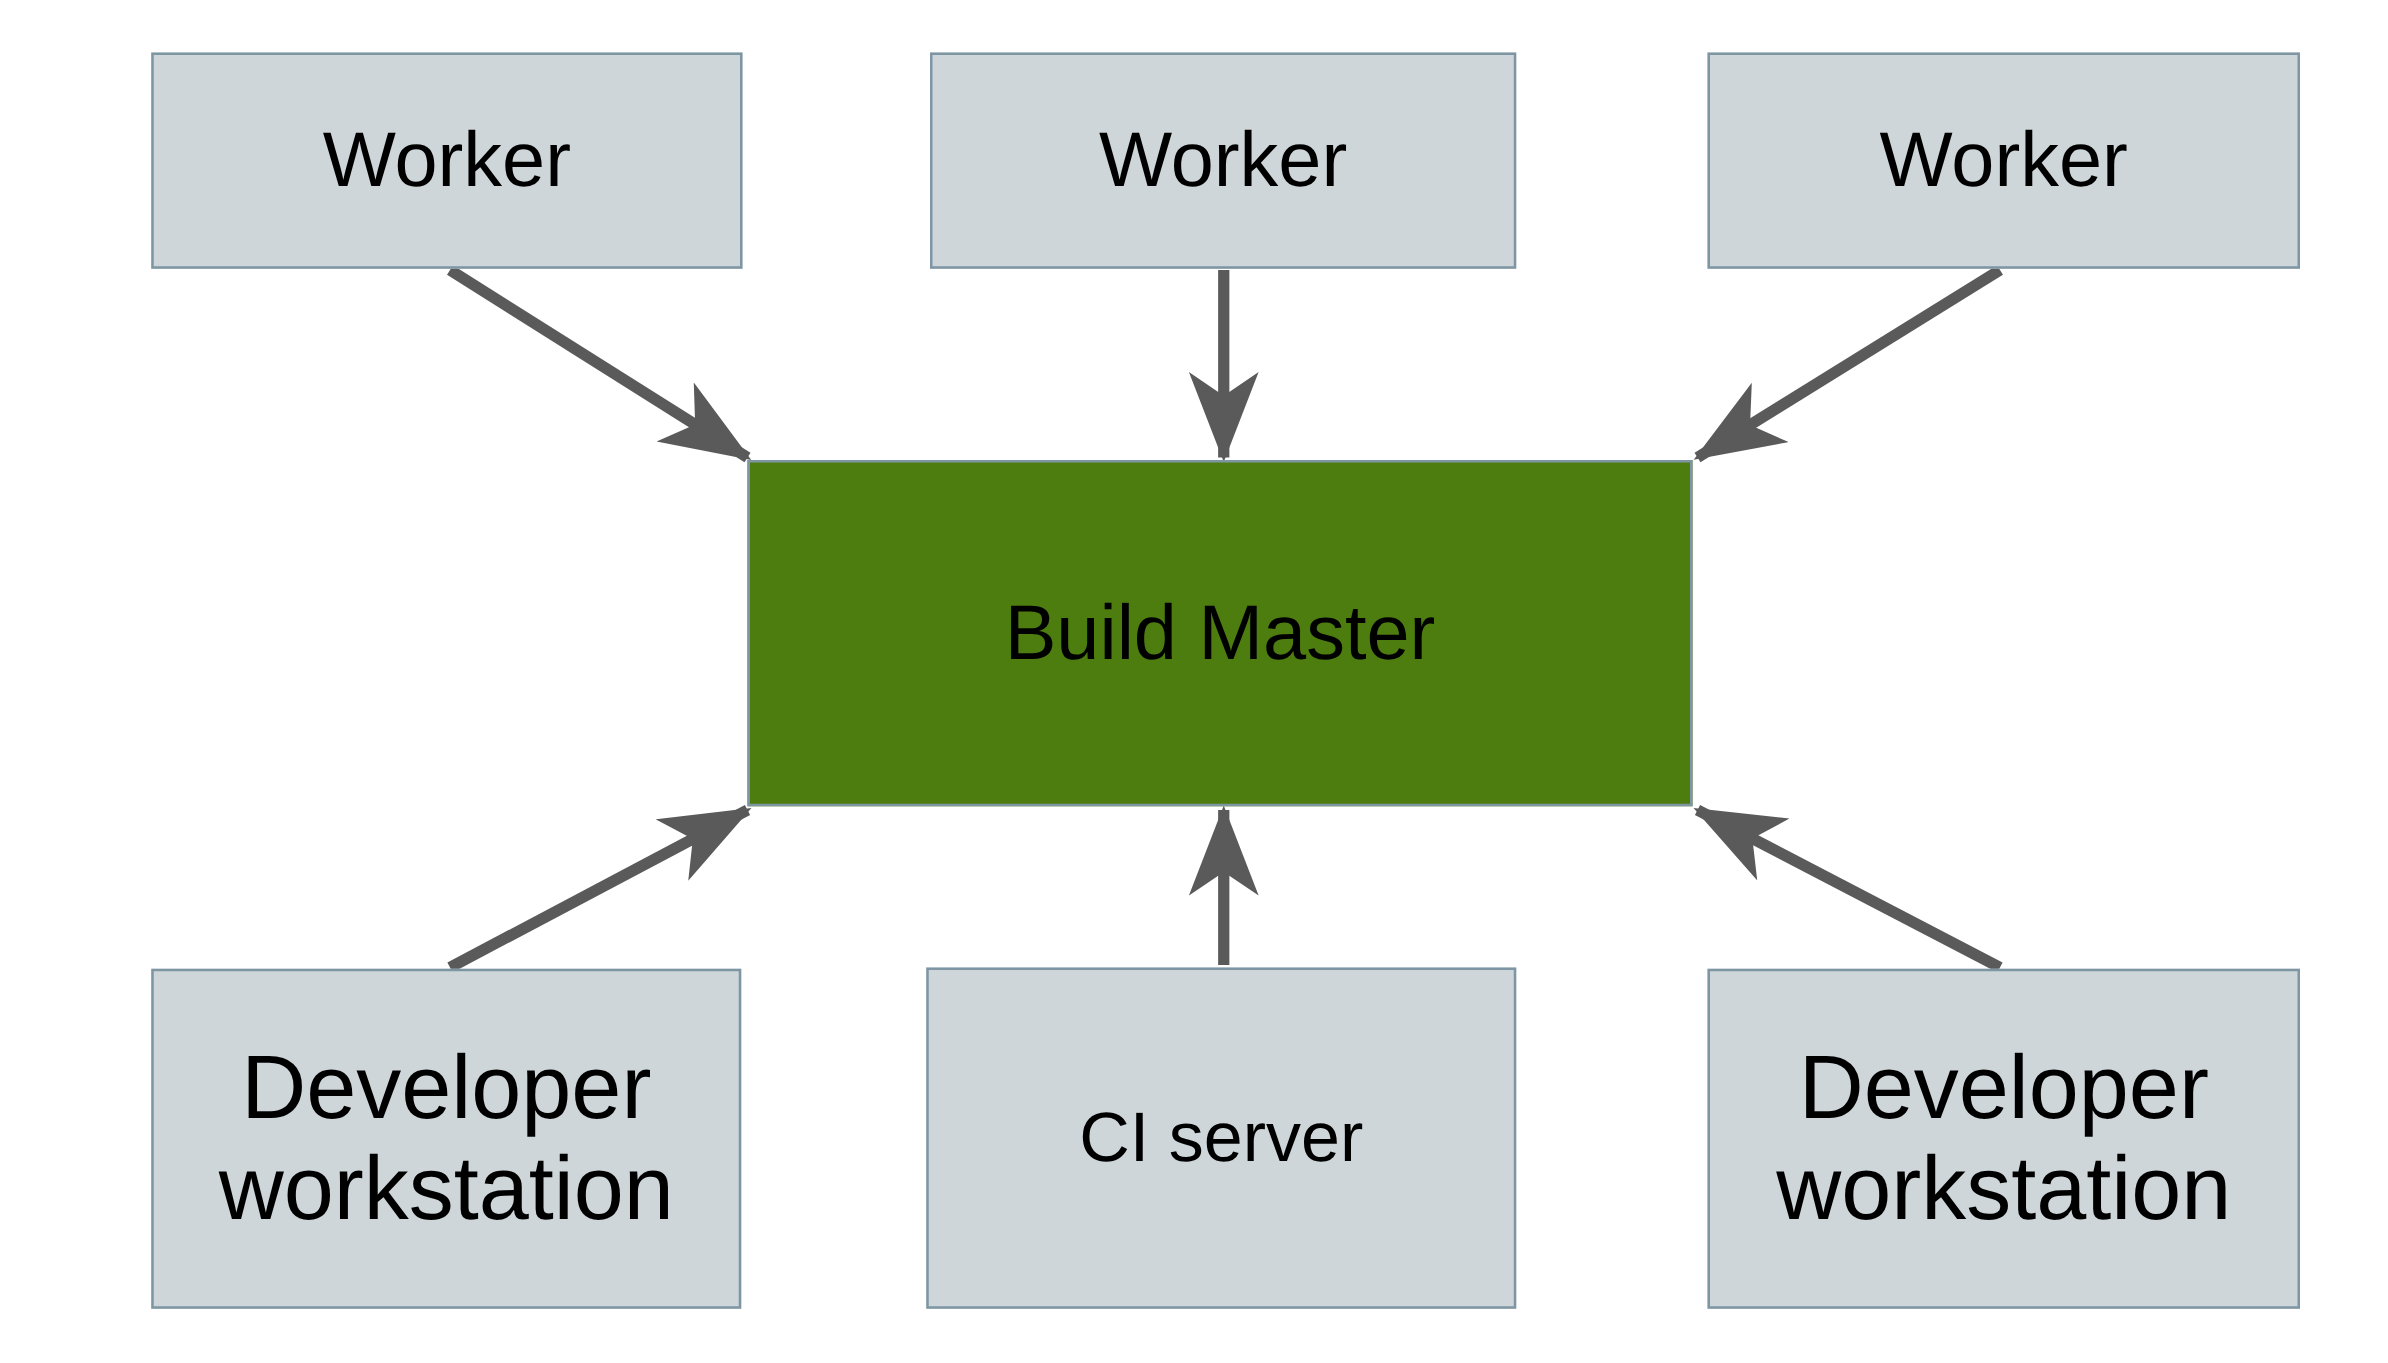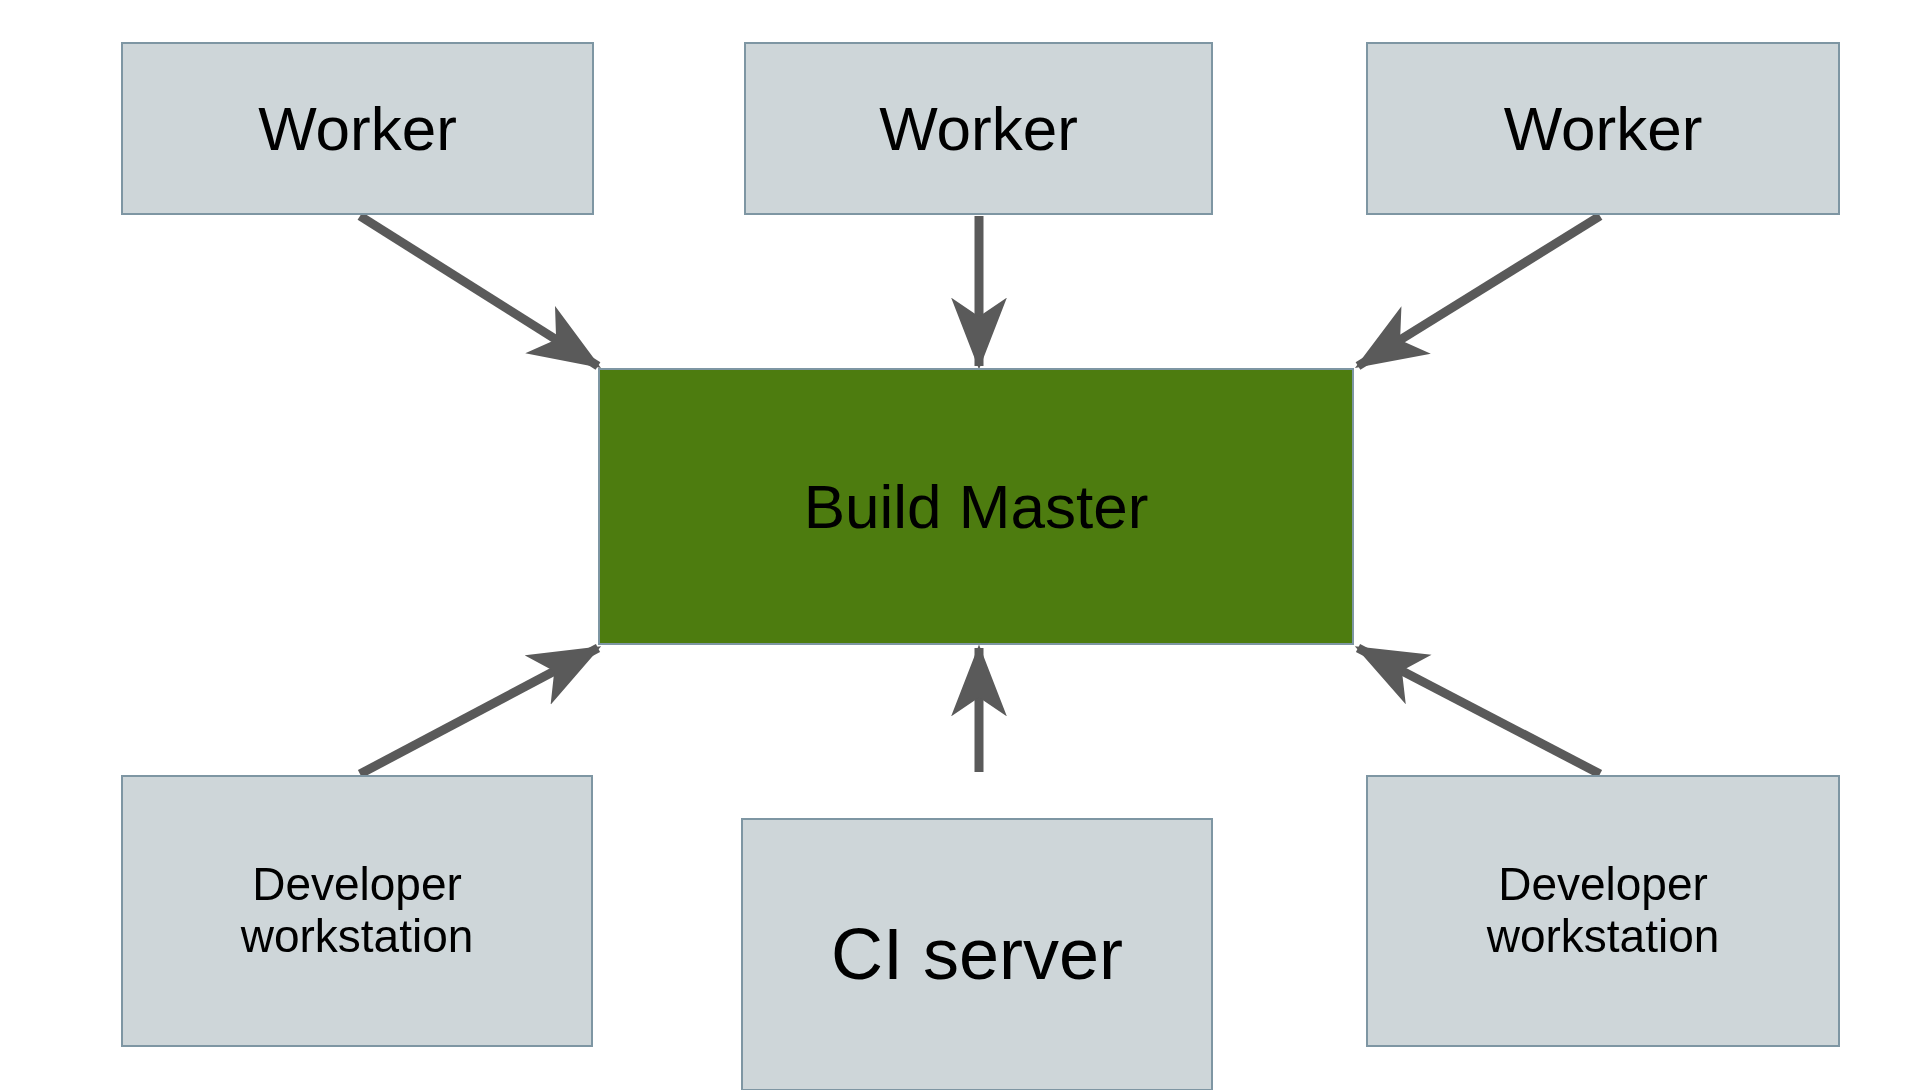--- a/index.html
+++ b/index.html
@@ -46,26 +46,25 @@
     white-space: pre-line;
     padding: 0 8px;
   }
   #node-worker-1, #node-worker-2, #node-worker-3 {
     font-size: 62px;
   }
   #node-build-master {
     font-size: 62px;
   }
   #node-dev-ws-left, #node-dev-ws-right {
-    font-size: 46px;
+    font-size: 72px;
     align-items: center;
   }
   #node-ci-server {
-    font-size: 72px;
-    margin-top: 44px;
+    font-size: 56px;
   }
 </style>
 </head>
 <body>
 
 <div id="diagram-canvas" style="background: rgb(255, 255, 255);">
 
   <svg id="arrow-layer" viewBox="0 0 1910 1090" width="1910" height="1090" xmlns="http://www.w3.org/2000/svg">
     <defs>
       <marker id="arrowhead" markerWidth="9" markerHeight="9" refX="7.6" refY="3.1" orient="auto" markerUnits="strokeWidth">

